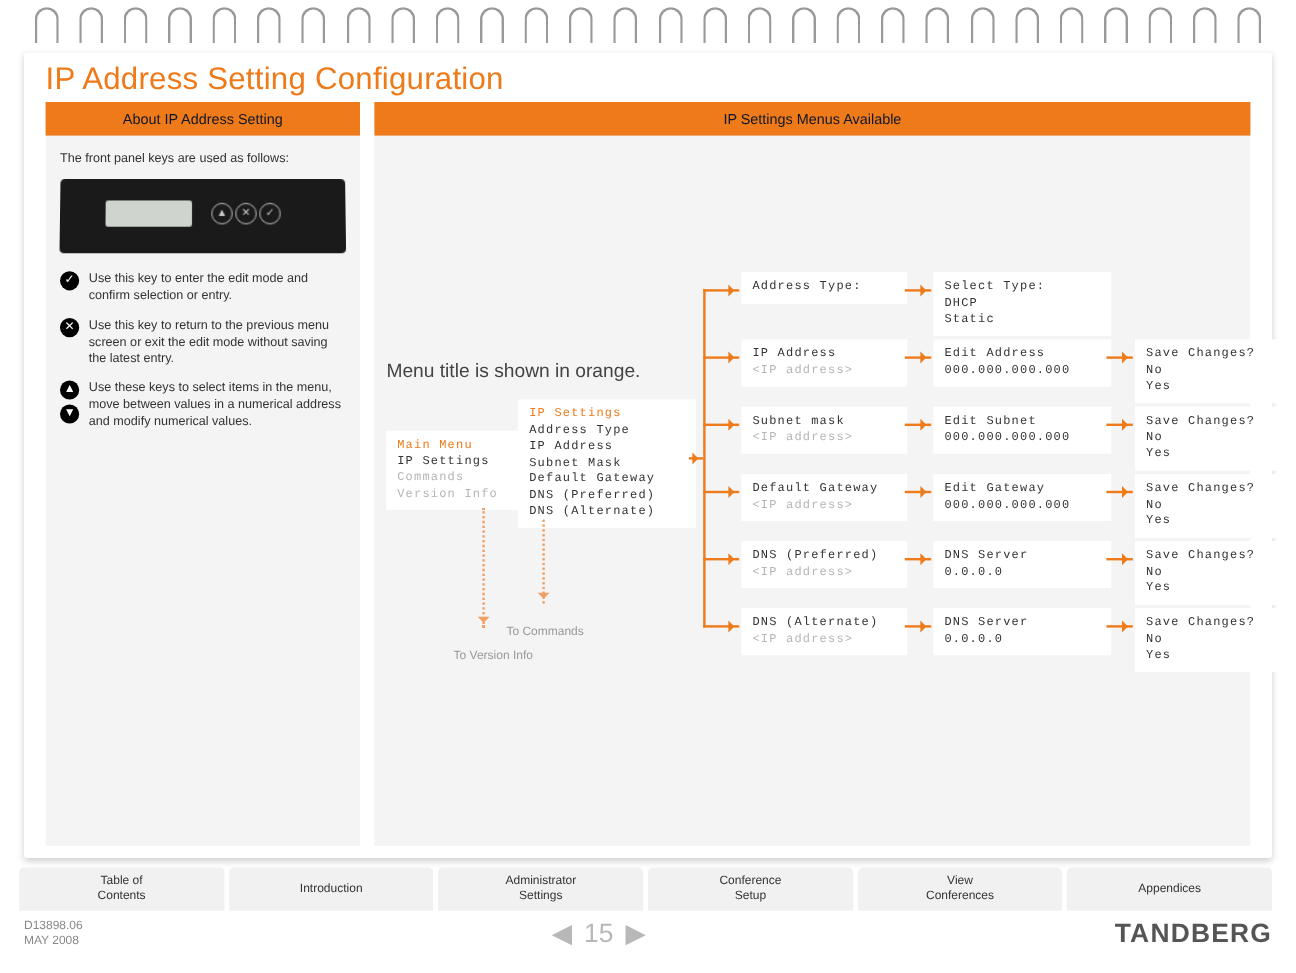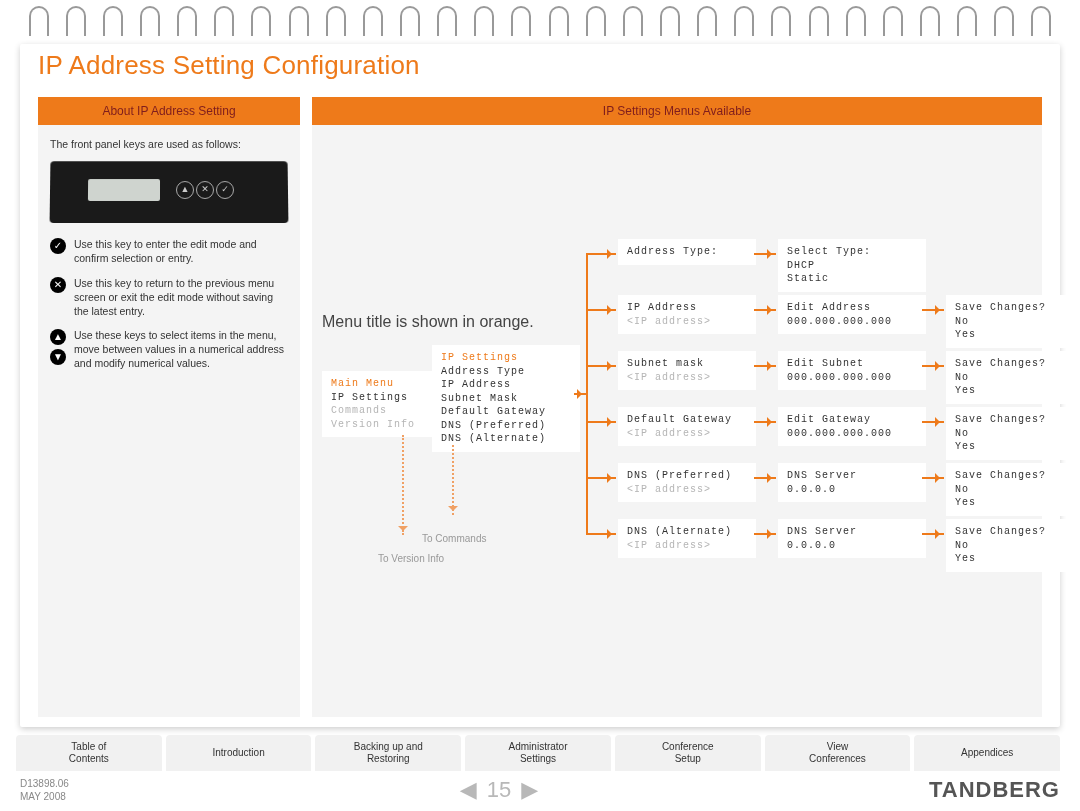--- a/index.html
+++ b/index.html
@@ -35,21 +35,21 @@
     margin: 0 20px 6px 20px;
     background: #fff;
     box-shadow: 0 2px 6px rgba(0,0,0,0.2);
     padding: 6px 18px 10px 18px;
     border-radius: 2px;
   }
   .head-row {
     display: flex;
     justify-content: space-between;
     align-items: flex-end;
-    padding-bottom: 16px;
+    padding-bottom: 4px;
   }
   .title {
     font-size: 26px;
     font-weight: 400;
     color: #ee7a1a;
     letter-spacing: 0.2px;
   }
   .brand {
     text-align: right;
     font-size: 10px;
@@ -68,21 +68,21 @@
     width: 262px;
     background: #f4f4f4;
   }
   .col-right {
     flex: 1;
     background: #f4f4f4;
     position: relative;
   }
   .col-header {
     background: #ee7a1a;
-    color: #7f1d1d;
+    color: #0f172a;
     text-align: center;
     font-size: 12px;
     padding: 7px 4px;
   }
   .left-body {
     padding: 12px 12px;
     font-size: 10.5px;
     line-height: 1.35;
   }
   .left-body p { margin: 0 0 10px 0; }
@@ -430,23 +430,20 @@
       </div>
     </div>
   </div>
 
   <div class="tabs">
     <div class="tab">
         <span><span>Table of</span><br><span>Contents</span></span>
       </div>
     <div class="tab">
         <span>Introduction</span>
-      </div>
-    <div class="tab">
-        <span><span>Backing up and</span><br><span>Restoring</span></span>
       </div>
     <div class="tab">
         <span><span>Administrator</span><br><span>Settings</span></span>
       </div>
     <div class="tab">
         <span><span>Conference</span><br><span>Setup</span></span>
       </div>
     <div class="tab">
         <span><span>View</span><br><span>Conferences</span></span>
       </div>

